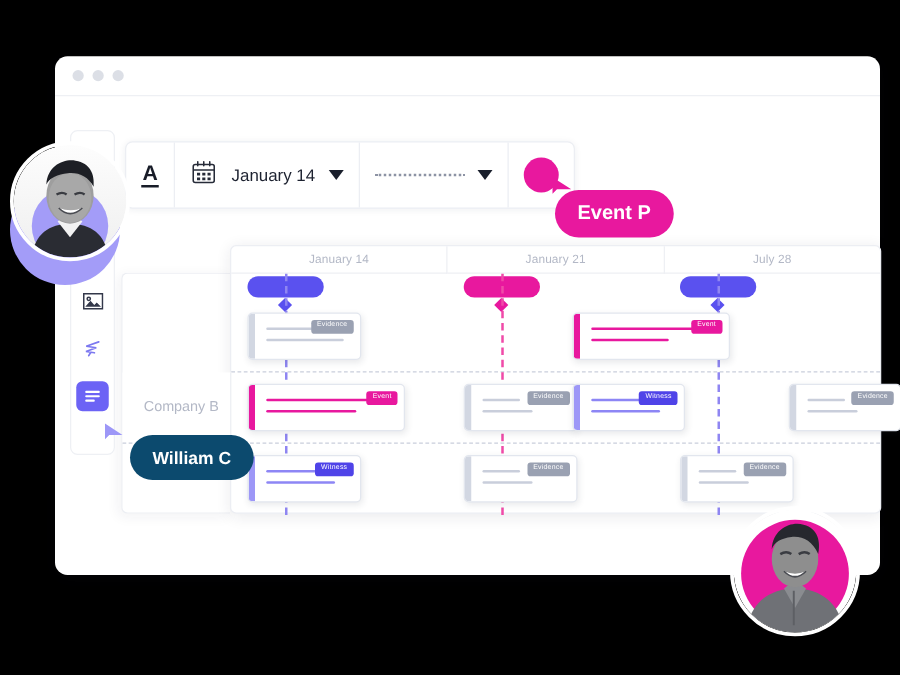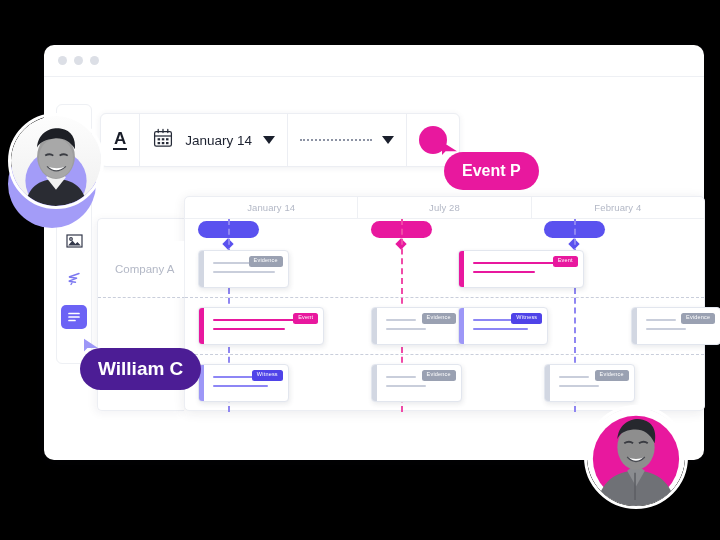--- a/index.html
+++ b/index.html
@@ -188,21 +188,21 @@
   .name-pill {
     position: absolute;
     padding: 10px 18px;
     border-radius: 22px;
     color: #fff;
     font-size: 16px; font-weight: 600;
     white-space: nowrap;
     z-index: 9;
   }
   .name-pill.helen { left: 444px; top: 152px; background: #e8189e; }
-  .name-pill.william { left: 80px; top: 348px; background: #4c1d95; font-size: 19px; }
+  .name-pill.william { left: 104px; top: 348px; background: #0c4a6e; font-size: 14px; }
   .cursor-arrow { position: absolute; z-index: 9; }
 
   
   .avatar-blob {
     position: absolute; border-radius: 50%; z-index: 7;
   }
   .avatar-blob.purple { left: 8px; top: 140px; width: 88px; height: 88px; background: #a39cf8; }
   .avatar-blob.magenta { left: 592px; top: 412px; width: 88px; height: 88px; background: #e8189e; }
   .avatar-photo {
     position: absolute; border-radius: 50%; overflow: hidden; z-index: 8;
@@ -304,55 +304,55 @@
     <div class="tb-cell">
       <span class="swatch"></span>
     </div>
   </div>
 
   <div class="gutter"></div>
 
   <div class="timeline-panel">
     <div class="tl-header" id="tl-header">
         <div class="tl-col-head">January 14</div>
+        <div class="tl-col-head">January 21</div>
         <div class="tl-col-head">July 28</div>
-        <div class="tl-col-head">February 4</div>
       </div>
     <div class="pill-track" id="pill-track">
         <div class="pill blue" style="left: 12.75px; background: rgb(90, 81, 239);"></div>
         <div class="diamond blue" style="left: 39.25px; background: rgb(90, 81, 239);"></div>
         <div class="pill pink" style="left: 185.75px; background: rgb(232, 24, 158);"></div>
         <div class="diamond pink" style="left: 212.25px; background: rgb(232, 24, 158);"></div>
         <div class="pill blue" style="left: 358.75px; background: rgb(90, 81, 239);"></div>
         <div class="diamond blue" style="left: 385.25px; background: rgb(90, 81, 239);"></div>
       </div>
     <div class="grid-wrap" id="grid-wrap">
         <div class="guide" style="left: 43.25px; top: -22px; border-left-color: rgb(143, 134, 242);"></div>
         <div class="guide" style="left: 216.25px; top: -22px; border-left-color: rgb(240, 74, 168);"></div>
         <div class="guide" style="left: 389.25px; top: -22px; border-left-color: rgb(143, 134, 242);"></div>
         <div class="row">
-          <div class="row-label">Company A</div>
           <div class="card" style="left: 13px; width: 90.825px; top: 9px;">
             <div class="accent gray"></div>
             <div class="lines">
               <div class="ln" style="width: 48px; background: rgb(201, 206, 219);"></div>
               <div class="ln" style="width: 62px; background: rgb(201, 206, 219);"></div>
             </div>
             <div class="badge gray">Evidence</div>
           </div>
           <div class="card" style="left: 272.5px; width: 126.29px; top: 9px;">
             <div class="accent pink"></div>
             <div class="lines">
               <div class="ln" style="width: 82px; background: rgb(232, 24, 158);"></div>
               <div class="ln" style="width: 62px; background: rgb(232, 24, 158);"></div>
             </div>
             <div class="badge pink">Event</div>
           </div>
         </div>
         <div class="row">
+          <div class="row-label">Company B</div>
           <div class="card" style="left: 13px; width: 126.29px; top: 9px;">
             <div class="accent pink"></div>
             <div class="lines">
               <div class="ln" style="width: 96px; background: rgb(232, 24, 158);"></div>
               <div class="ln" style="width: 72px; background: rgb(232, 24, 158);"></div>
             </div>
             <div class="badge pink">Event</div>
           </div>
           <div class="card" style="left: 186px; width: 90.825px; top: 9px;">
             <div class="accent gray"></div>

